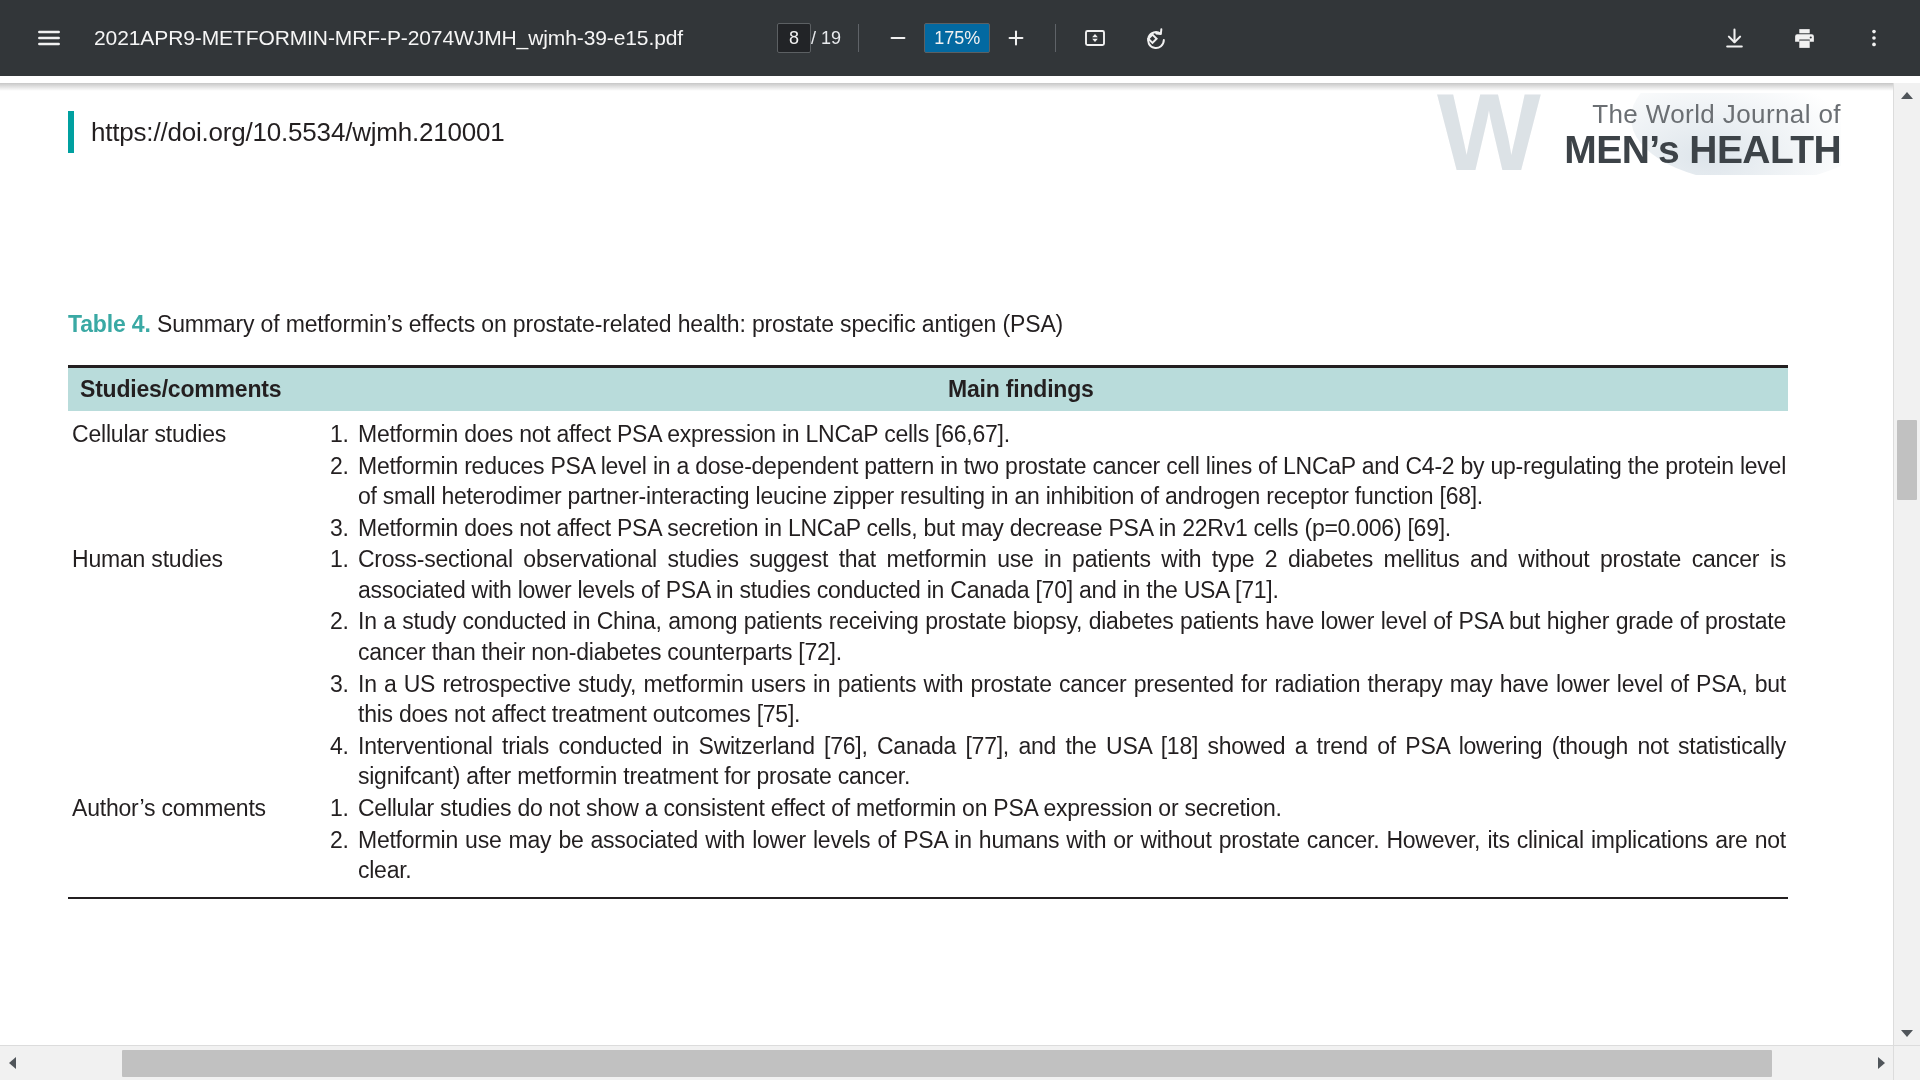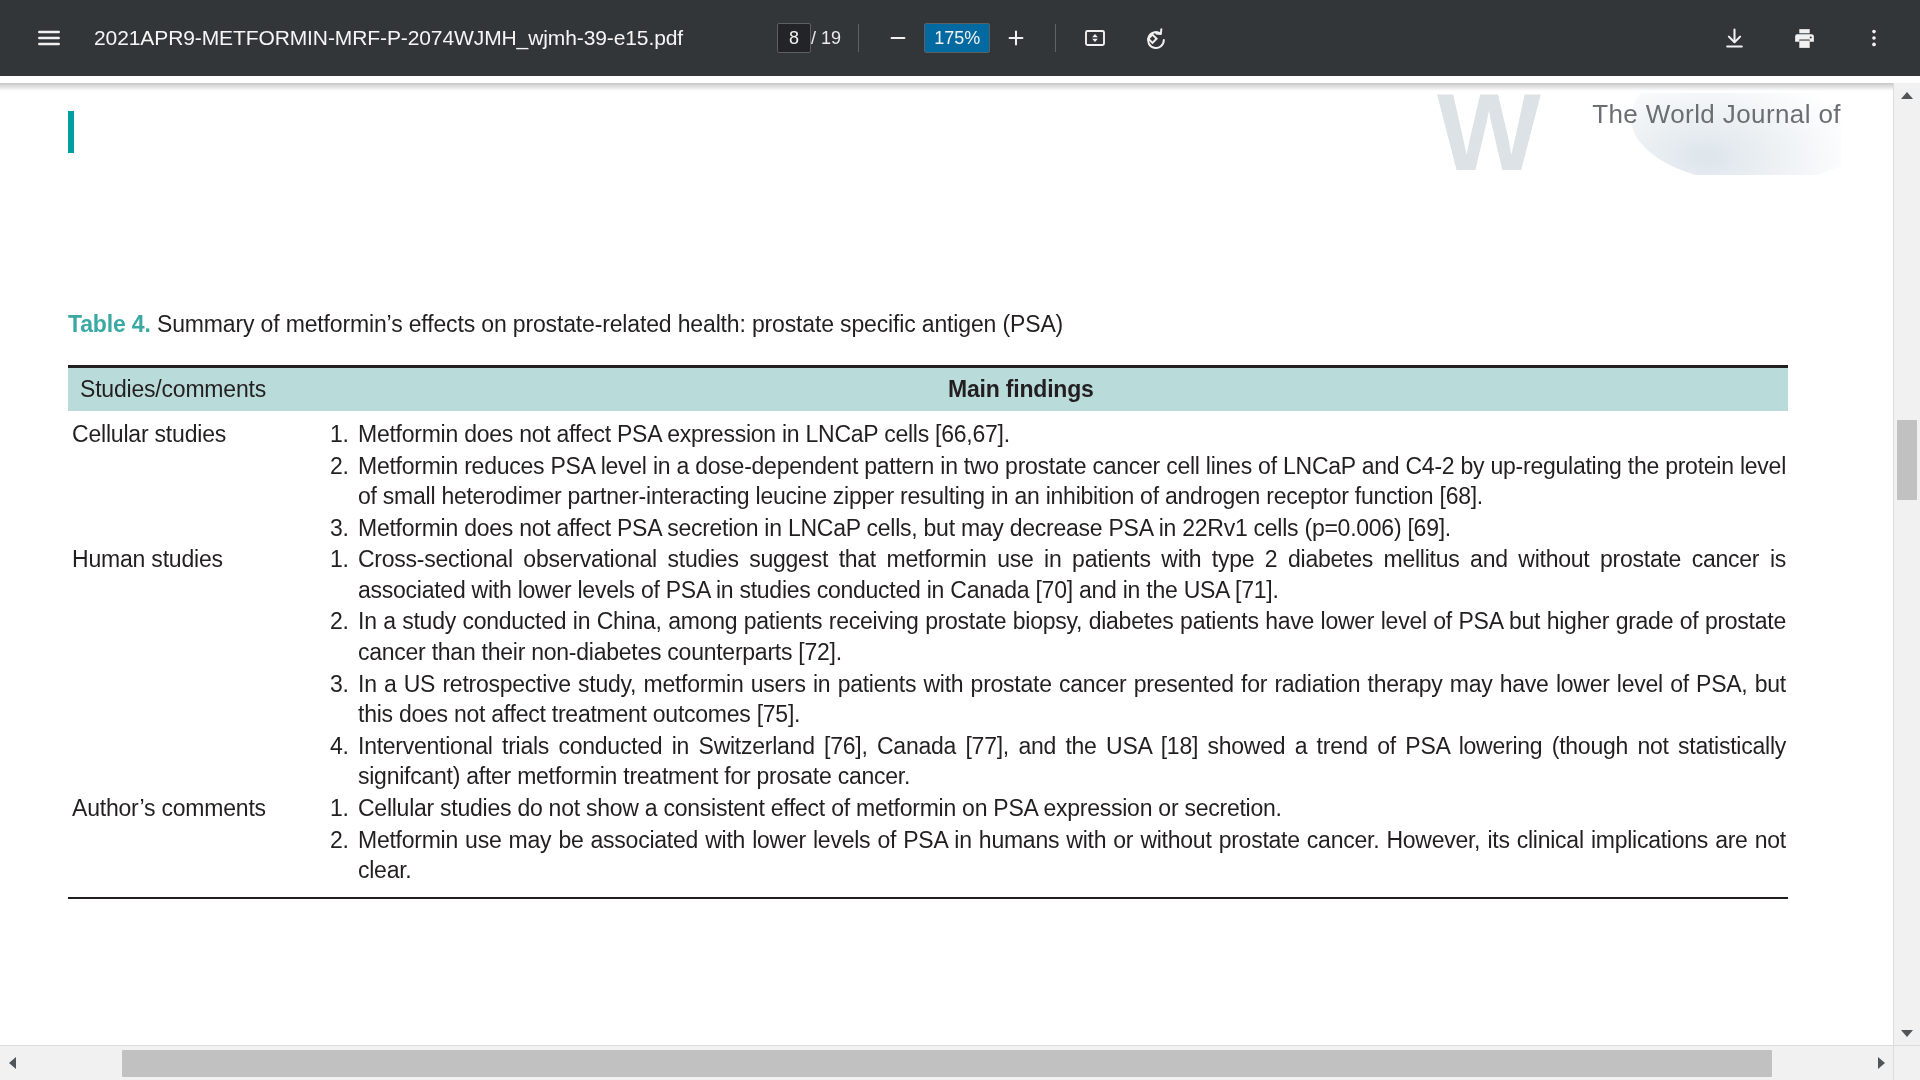--- a/index.html
+++ b/index.html
@@ -187,21 +187,21 @@
     height: 3px; background: #231f20;
   }
   #table-header {
     background: #b9dcdb;
     height: 43px;
     display: flex; align-items: center;
     position: relative;
   }
   #th-studies {
     position: absolute; left: 12px;
-    font-size: 23px; font-weight: 400; color: #231f20;
+    font-size: 23px; font-weight: 700; color: #231f20;
     letter-spacing: -0.2px;
   }
   #th-findings {
     position: absolute; left: 880px;
     font-size: 23px; font-weight: 700; color: #231f20;
     letter-spacing: -0.2px;
   }
 
   #table-body { padding-top: 8px; }
   .t-row { display: flex; align-items: flex-start; }
@@ -395,26 +395,28 @@
   </div>
 </div>
 
 <div id="viewer">
   <div id="page-shadow"></div>
 
   <div id="pdf-page">
 
     <div id="doi-row">
       <div id="doi-bar"></div>
+      <div id="doi-text">https://doi.org/10.5534/wjmh.210001</div>
     </div>
 
     <div id="journal-logo">
       <div id="logo-swoosh"></div>
       <div id="logo-watermark">W</div>
       <div id="logo-line1">The World Journal of</div>
+      <div id="logo-line2">MEN’s HEALTH</div>
     </div>
 
     <div id="table-caption">
       <span id="caption-label">Table 4.</span><span id="caption-text"> Summary of metformin’s effects on prostate-related health: prostate specific antigen (PSA)</span>
     </div>
 
     <div id="data-table">
       <div id="table-rule-top"></div>
       <div id="table-header">
         <div id="th-studies">Studies/comments</div>

